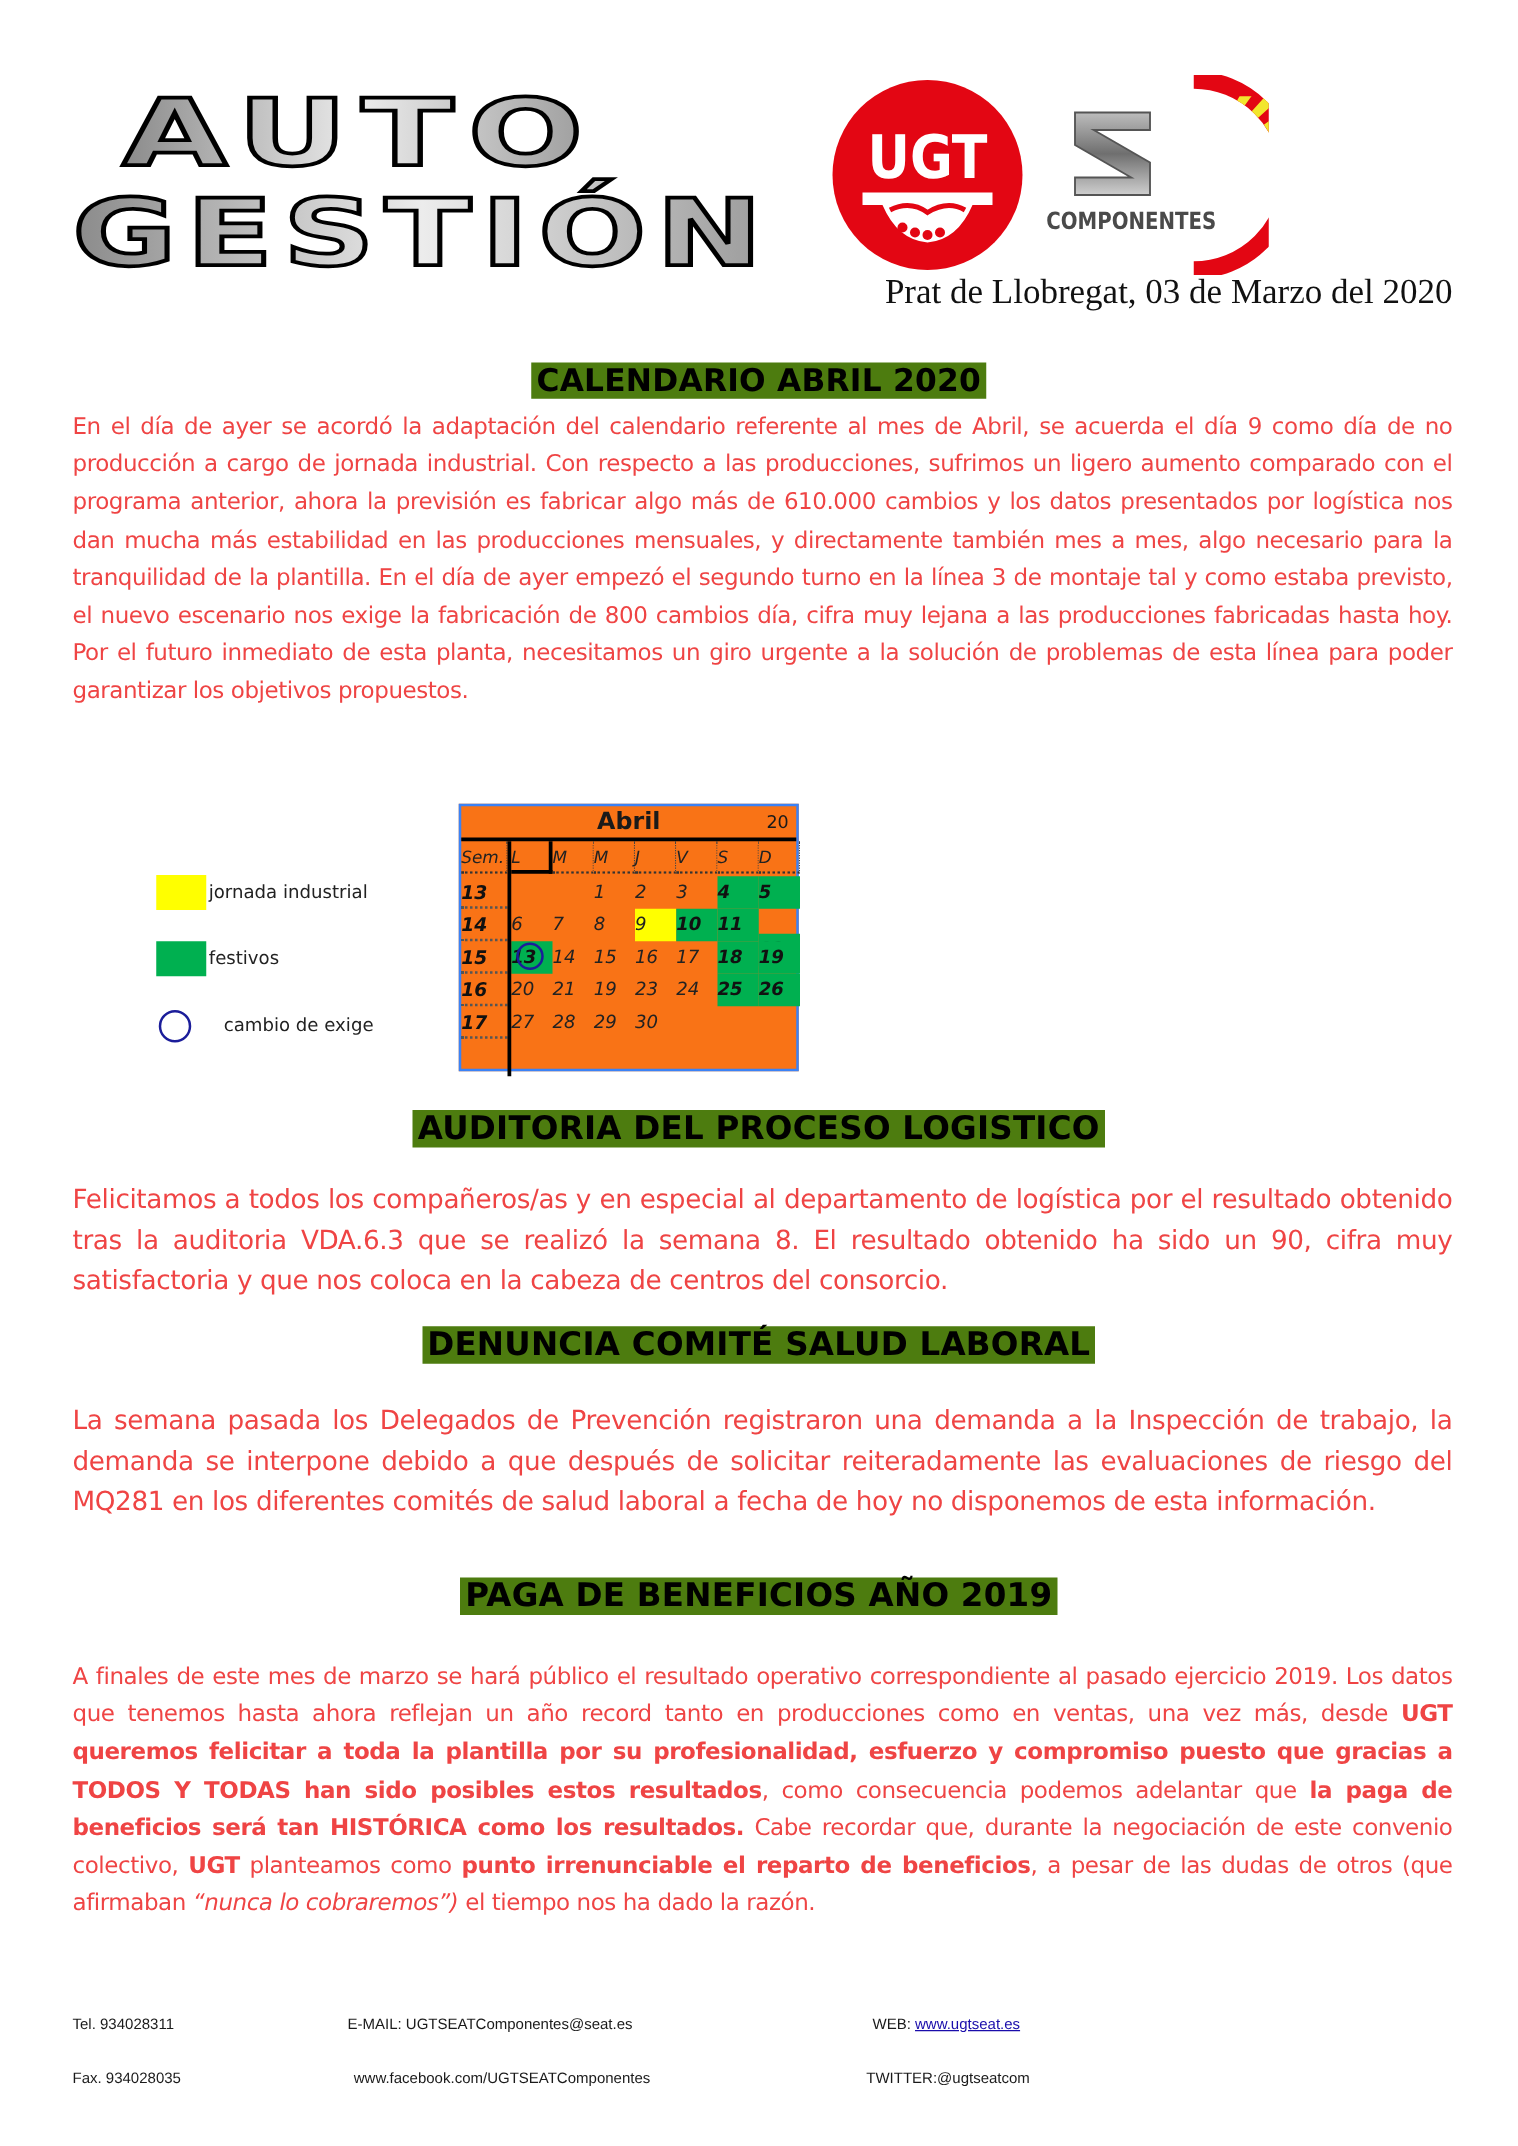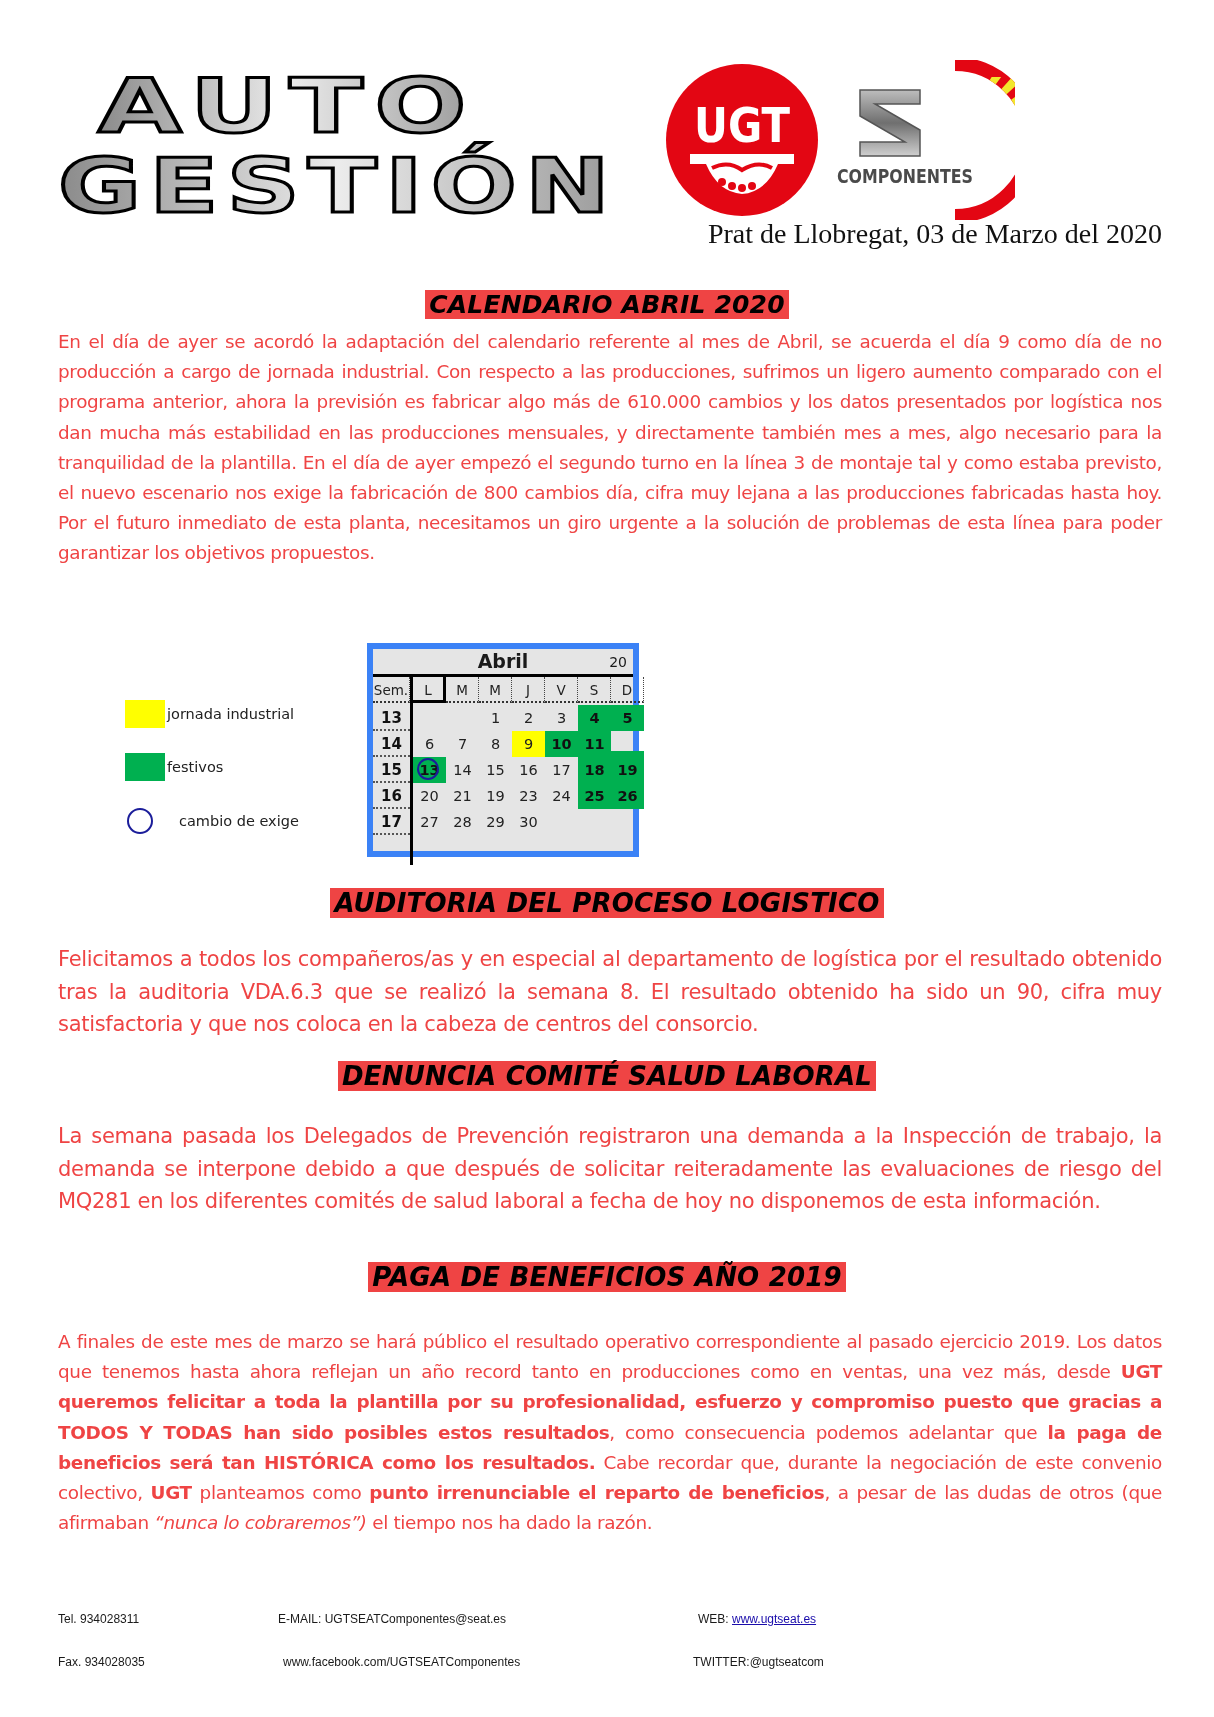--- a/index.html
+++ b/index.html
@@ -18,21 +18,21 @@
       left: 600px; top: 218px; width: 562px; text-align: right;
       font-family: "Liberation Serif", serif; font-size: 28px; color: #111;
     }
 
     
     .heading {
       position: absolute; left: 0; width: 1214px; text-align: center;
       font-family: "DejaVu Sans", sans-serif; font-weight: bold; color: #000;
     }
     .heading span {
-      background: #ef4444; padding: 0 4px; letter-spacing: 0.2px; font-style: italic;
+      background: #4d7c0f; padding: 0 4px; letter-spacing: 0.2px;
     }
 
     
     .para {
       position: absolute; left: 58px; width: 1104px; text-align: justify;
       font-family: "DejaVu Sans", sans-serif; color: #ef4444;
     }
     .p1 { top: 327px; font-size: 18.4px; line-height: 30.2px; letter-spacing: -0.35px; }
     .p2 { top: 943px; font-size: 21px; line-height: 32.5px; letter-spacing: -0.3px; }
     .p3 { top: 1120px; font-size: 21px; line-height: 32.5px; letter-spacing: -0.3px; }
@@ -46,35 +46,35 @@
     .swatch { width: 40px; height: 28px; margin-right: 2px; }
     .legend-label { font-size: 14.5px; color: #222; }
     .circle-swatch {
       width: 22px; height: 22px; border: 2px solid #1b1d9a; border-radius: 50%;
       margin-left: 2px; margin-right: 26px;
     }
 
     
     .calendar {
       left: 367px; top: 643px; width: 272px; height: 214px;
-      border: 6px solid #3b82f6; box-sizing: border-box; background: #e5e5e5;
+      border: 2px solid #3b82f6; box-sizing: border-box; background: #f97316;
     }
     .cal-title {
       position: absolute; left: 0; top: 0; width: 100%; height: 28px;
       border-bottom: 3px solid #000; box-sizing: border-box;
     }
     .cal-month {
       position: absolute; left: 0; width: 100%; top: 1px; text-align: center;
       font-weight: bold; font-size: 19px;
     }
     .cal-year { position: absolute; right: 6px; top: 5px; font-size: 14px; }
     .cal-grid { position: absolute; left: 0; top: 28px; }
     .cal-cell {
-      position: absolute; width: 33px; height: 26px; text-align: center;
-      line-height: 26px; font-size: 14.5px; color: #222; box-sizing: border-box;
+      position: absolute; width: 33px; height: 26px; 
+      line-height: 26px; font-size: 14.5px; color: #222; box-sizing: border-box; font-style: italic;
     }
     .cal-head { border-right: 1px dotted #444; border-bottom: 2px dotted #333; font-size: 13.5px; }
     .cal-sem { font-weight: bold; font-size: 15px; color: #111; border-bottom: 2px dotted #555; }
     .cal-green { background: #00b050; font-weight: bold; color: #111; }
     .cal-yellow { background: #ffff00; }
     .cal-vline { position: absolute; left: 37px; top: 28px; width: 3px; height: 188px; background: #000; }
     .turn-ring {
       position: absolute; left: 4px; top: 1px; width: 22px; height: 22px;
       border: 2px solid #1b1d9a; border-radius: 50%; box-sizing: border-box;
     }

